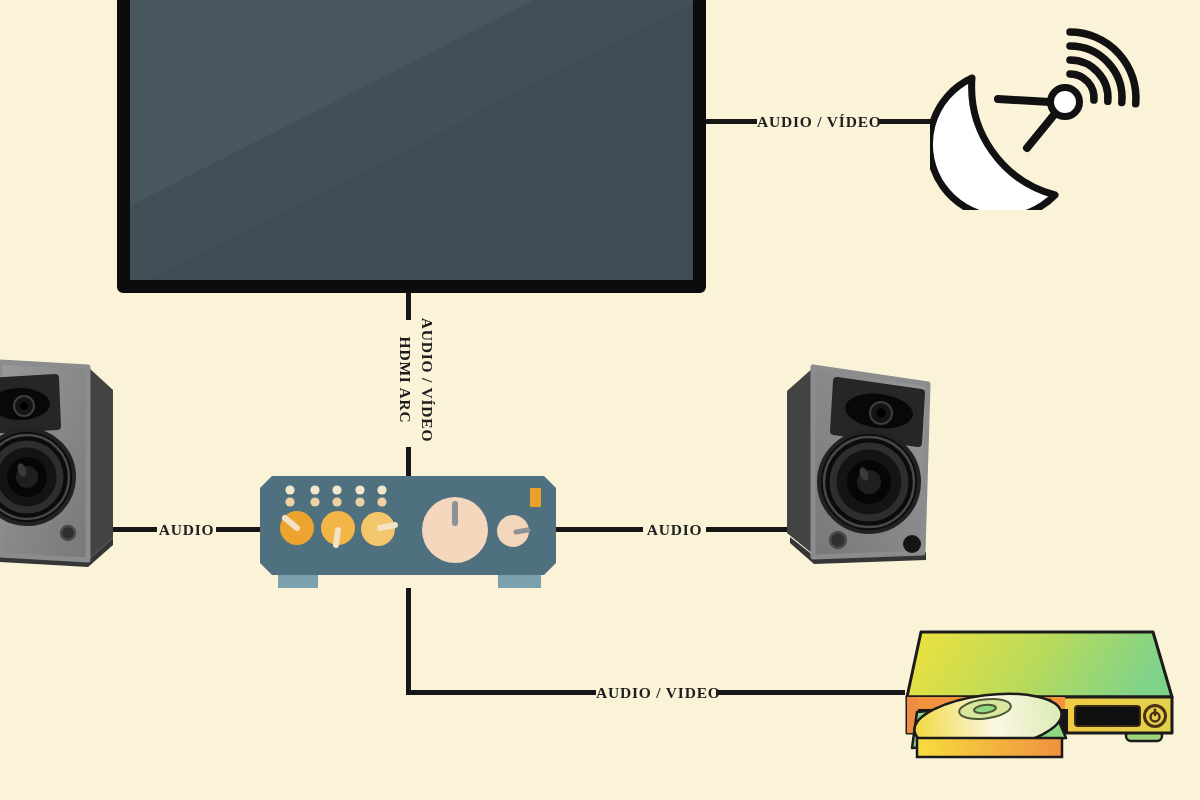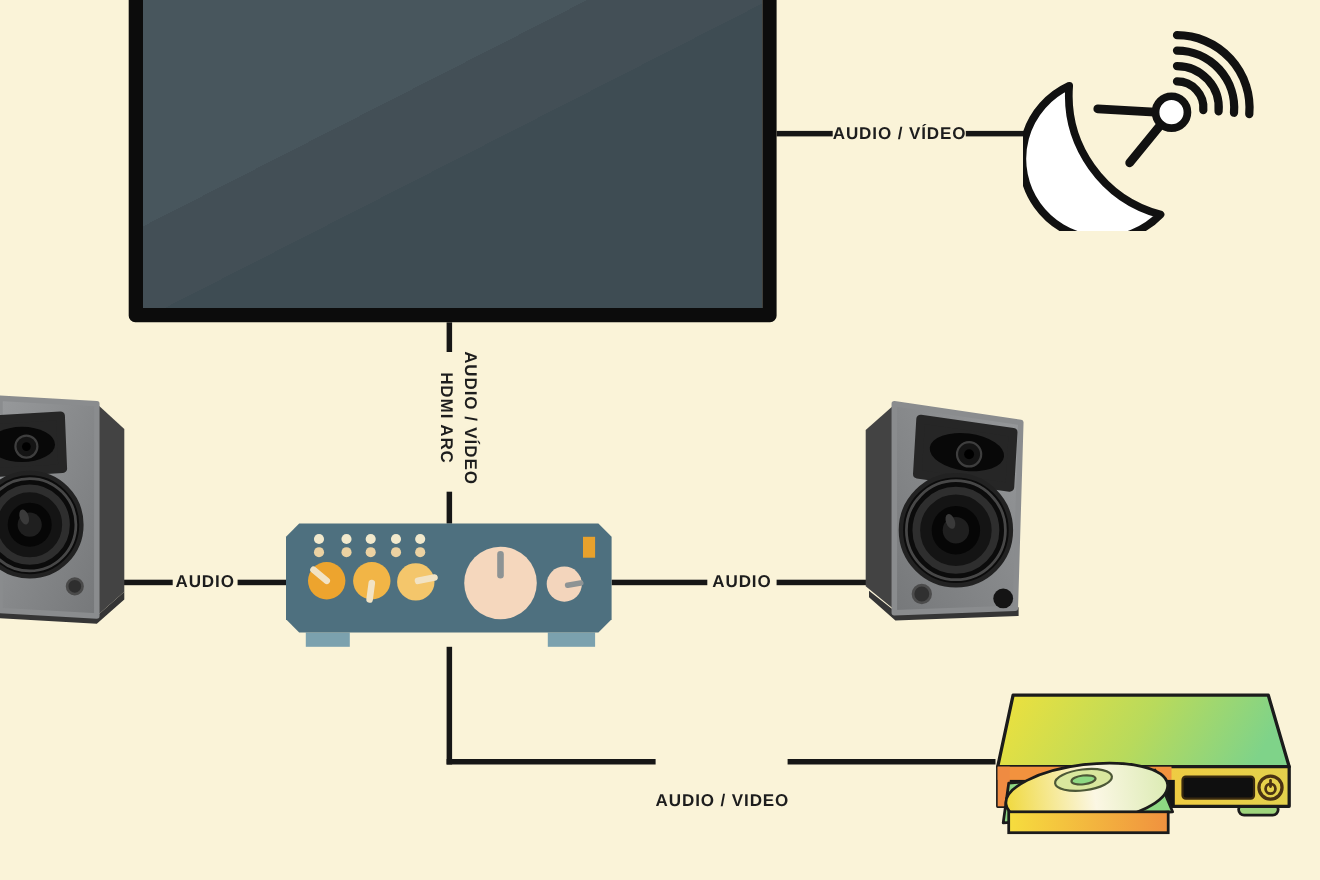--- a/index.html
+++ b/index.html
@@ -1,19 +1,19 @@
 <!DOCTYPE html>
 <html><head>
 <meta charset="utf-8">
 <style>
   html,body{margin:0;padding:0;}
   #canvas{
     position:relative;width:1200px;height:800px;overflow:hidden;
     background:#faf3d8;
-    font-family:Liberation Sans, sans-serif;
+    font-family:Liberation Serif, serif;
   }
   .wire{position:absolute;background:#161616;}
   .lbl{
     position:absolute;color:#1d1d1d;font-size:15.5px;font-weight:600;
     letter-spacing:.8px;text-align:center;white-space:nowrap;line-height:20px;
   }
   .lbl-vert{
     position:absolute;left:346px;top:358px;width:140px;height:44px;
     transform:rotate(90deg);color:#1d1d1d;font-size:15.5px;font-weight:600;
     letter-spacing:.8px;text-align:center;line-height:22px;white-space:nowrap;
@@ -44,21 +44,21 @@
   <div class="wire" style="left:406px;top:690px;width:190px;height:5px;"></div>
   <div class="wire" style="left:716px;top:690px;width:189px;height:5px;"></div>
 
   <div class="lbl" style="left:757px;top:112px;width:121px;">AUDIO / VÍDEO</div>
   <div class="lbl-vert">
     <div>AUDIO / VÍDEO</div>
     <div>HDMI ARC</div>
   </div>
   <div class="lbl" style="left:157px;top:520px;width:59px;">AUDIO</div>
   <div class="lbl" style="left:643px;top:520px;width:63px;">AUDIO</div>
-  <div class="lbl" style="left:596px;top:719px;width:120px;text-align:right;">AUDIO / VIDEO</div>
+  <div class="lbl" style="left:596px;top:683px;width:120px;text-align:right;">AUDIO / VIDEO</div>
 
   <svg style="left:0;top:352px;" width="115" height="218" viewBox="0 0 115 218">
     <defs>
       <linearGradient id="spkL" x1="0" y1="0" x2="1" y2="1">
         <stop offset="0" stop-color="#97999b"></stop>
           <stop offset="1" stop-color="#76787a"></stop>
       </linearGradient>
     </defs>
     <polygon points="0,203 88,208 113,186 113,193 88,215 0,210" fill="#353535"></polygon>
     <polygon points="88,15 113,38 113,186 88,208" fill="#434343"></polygon>

